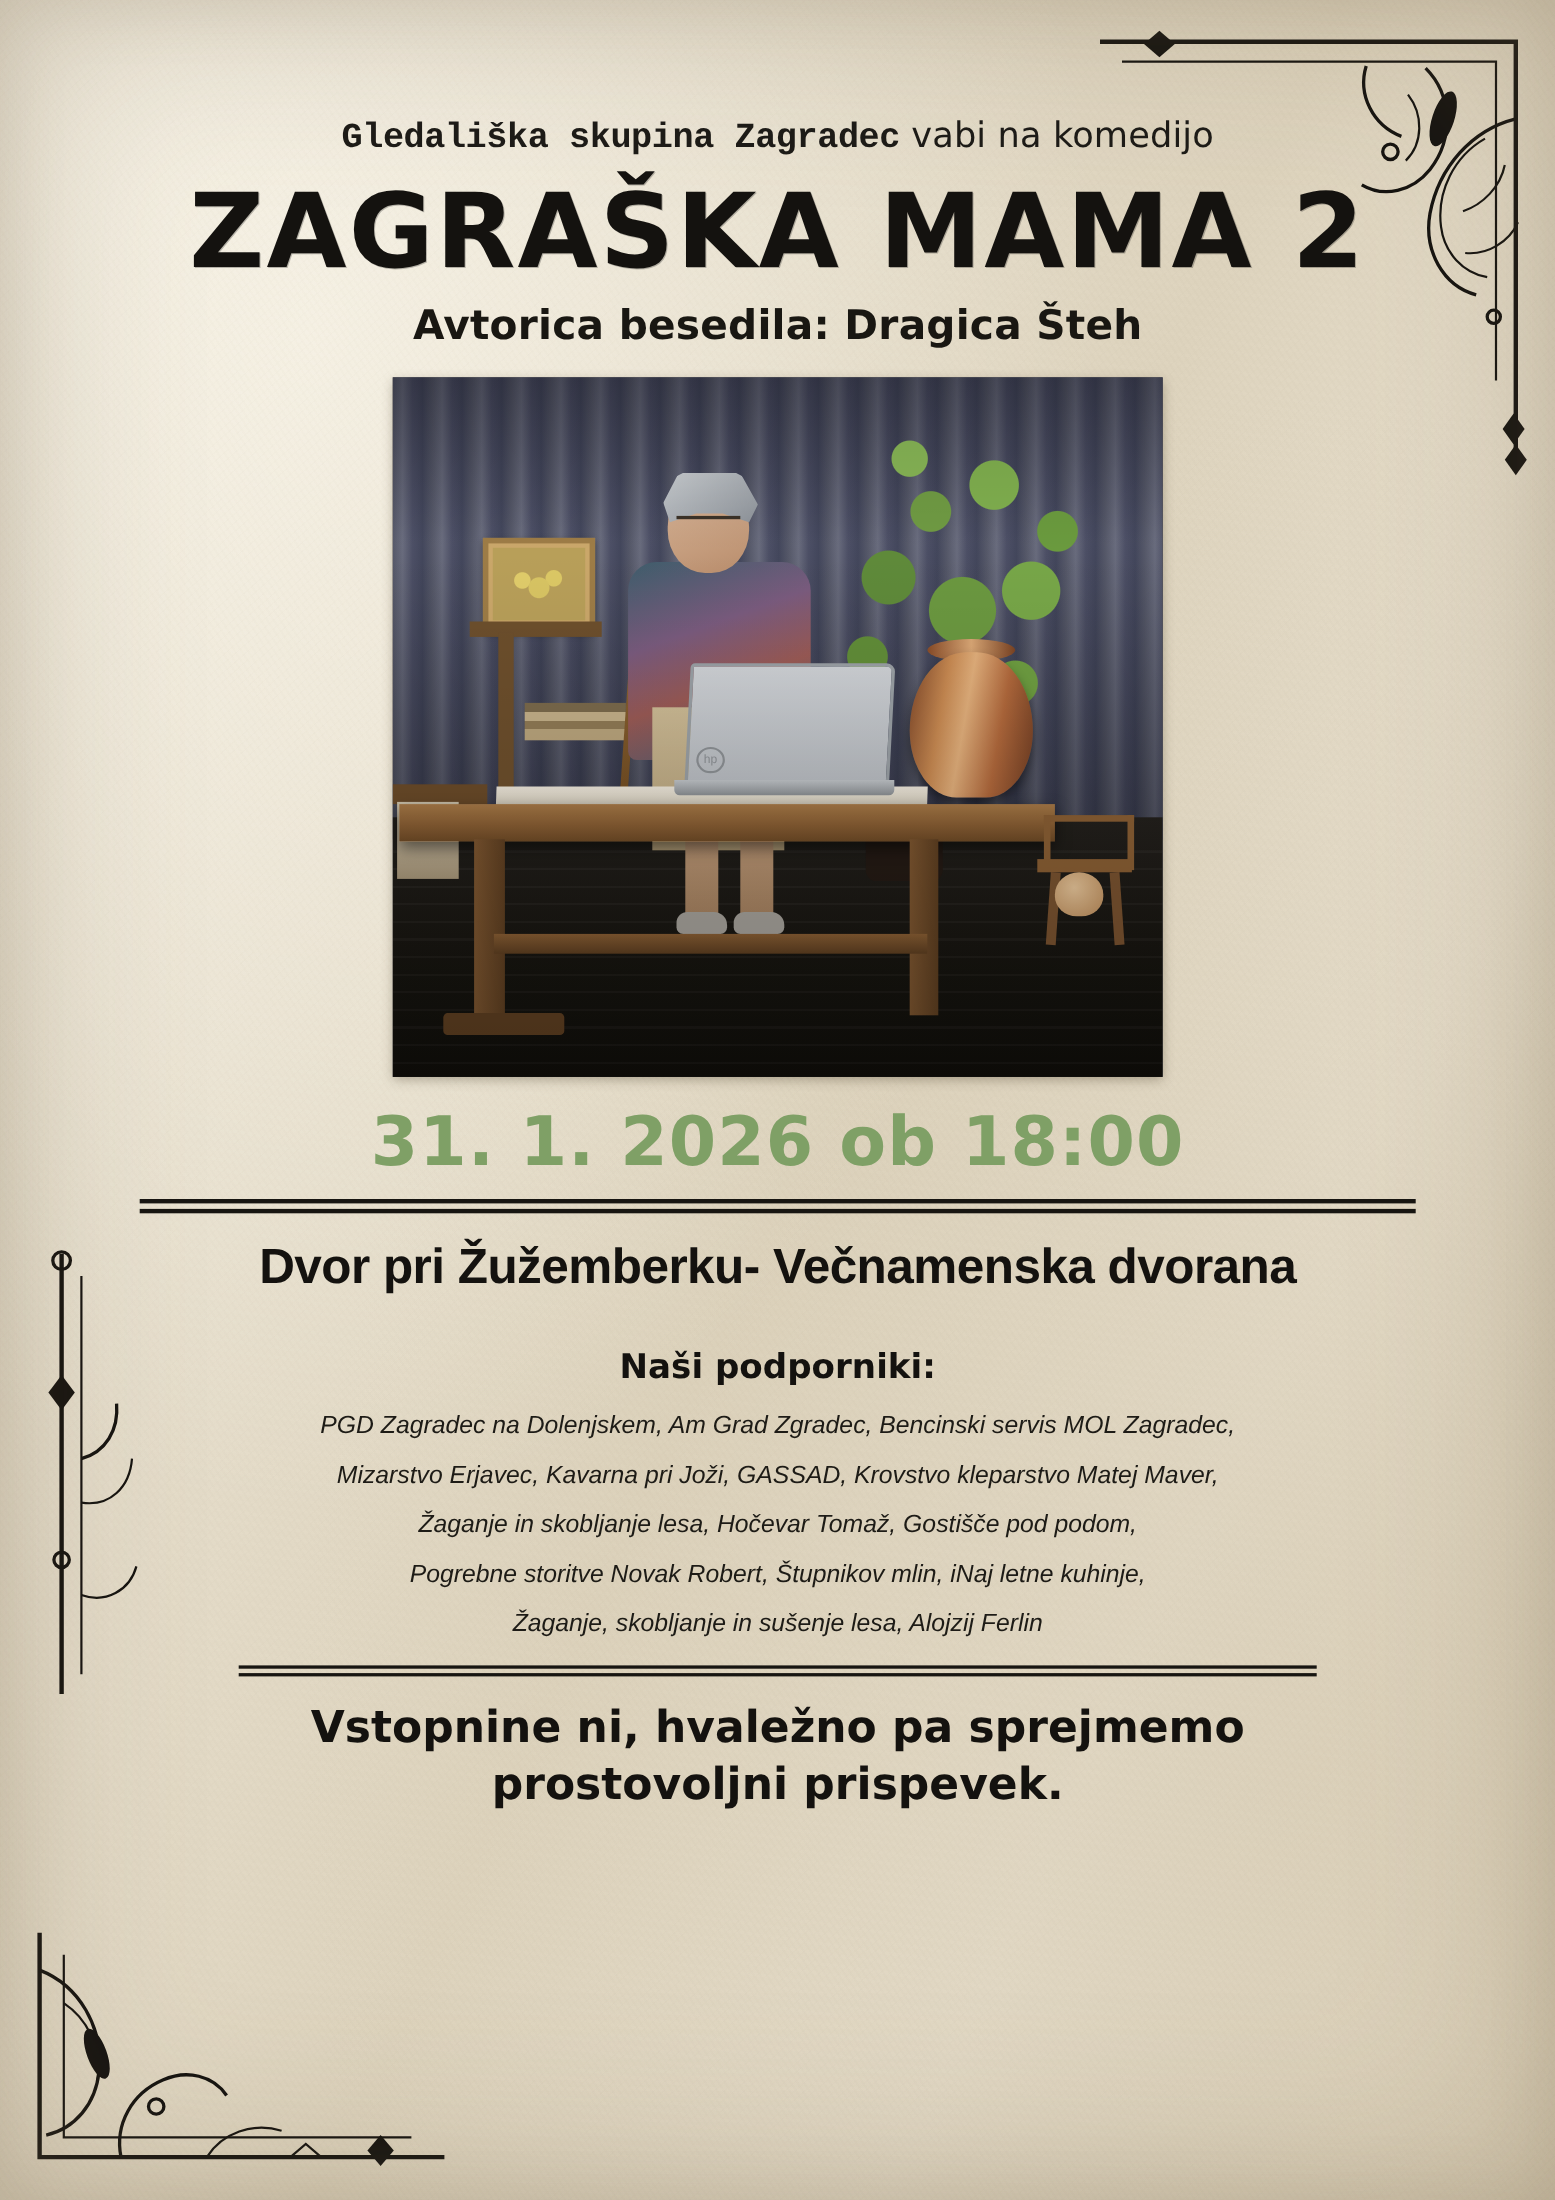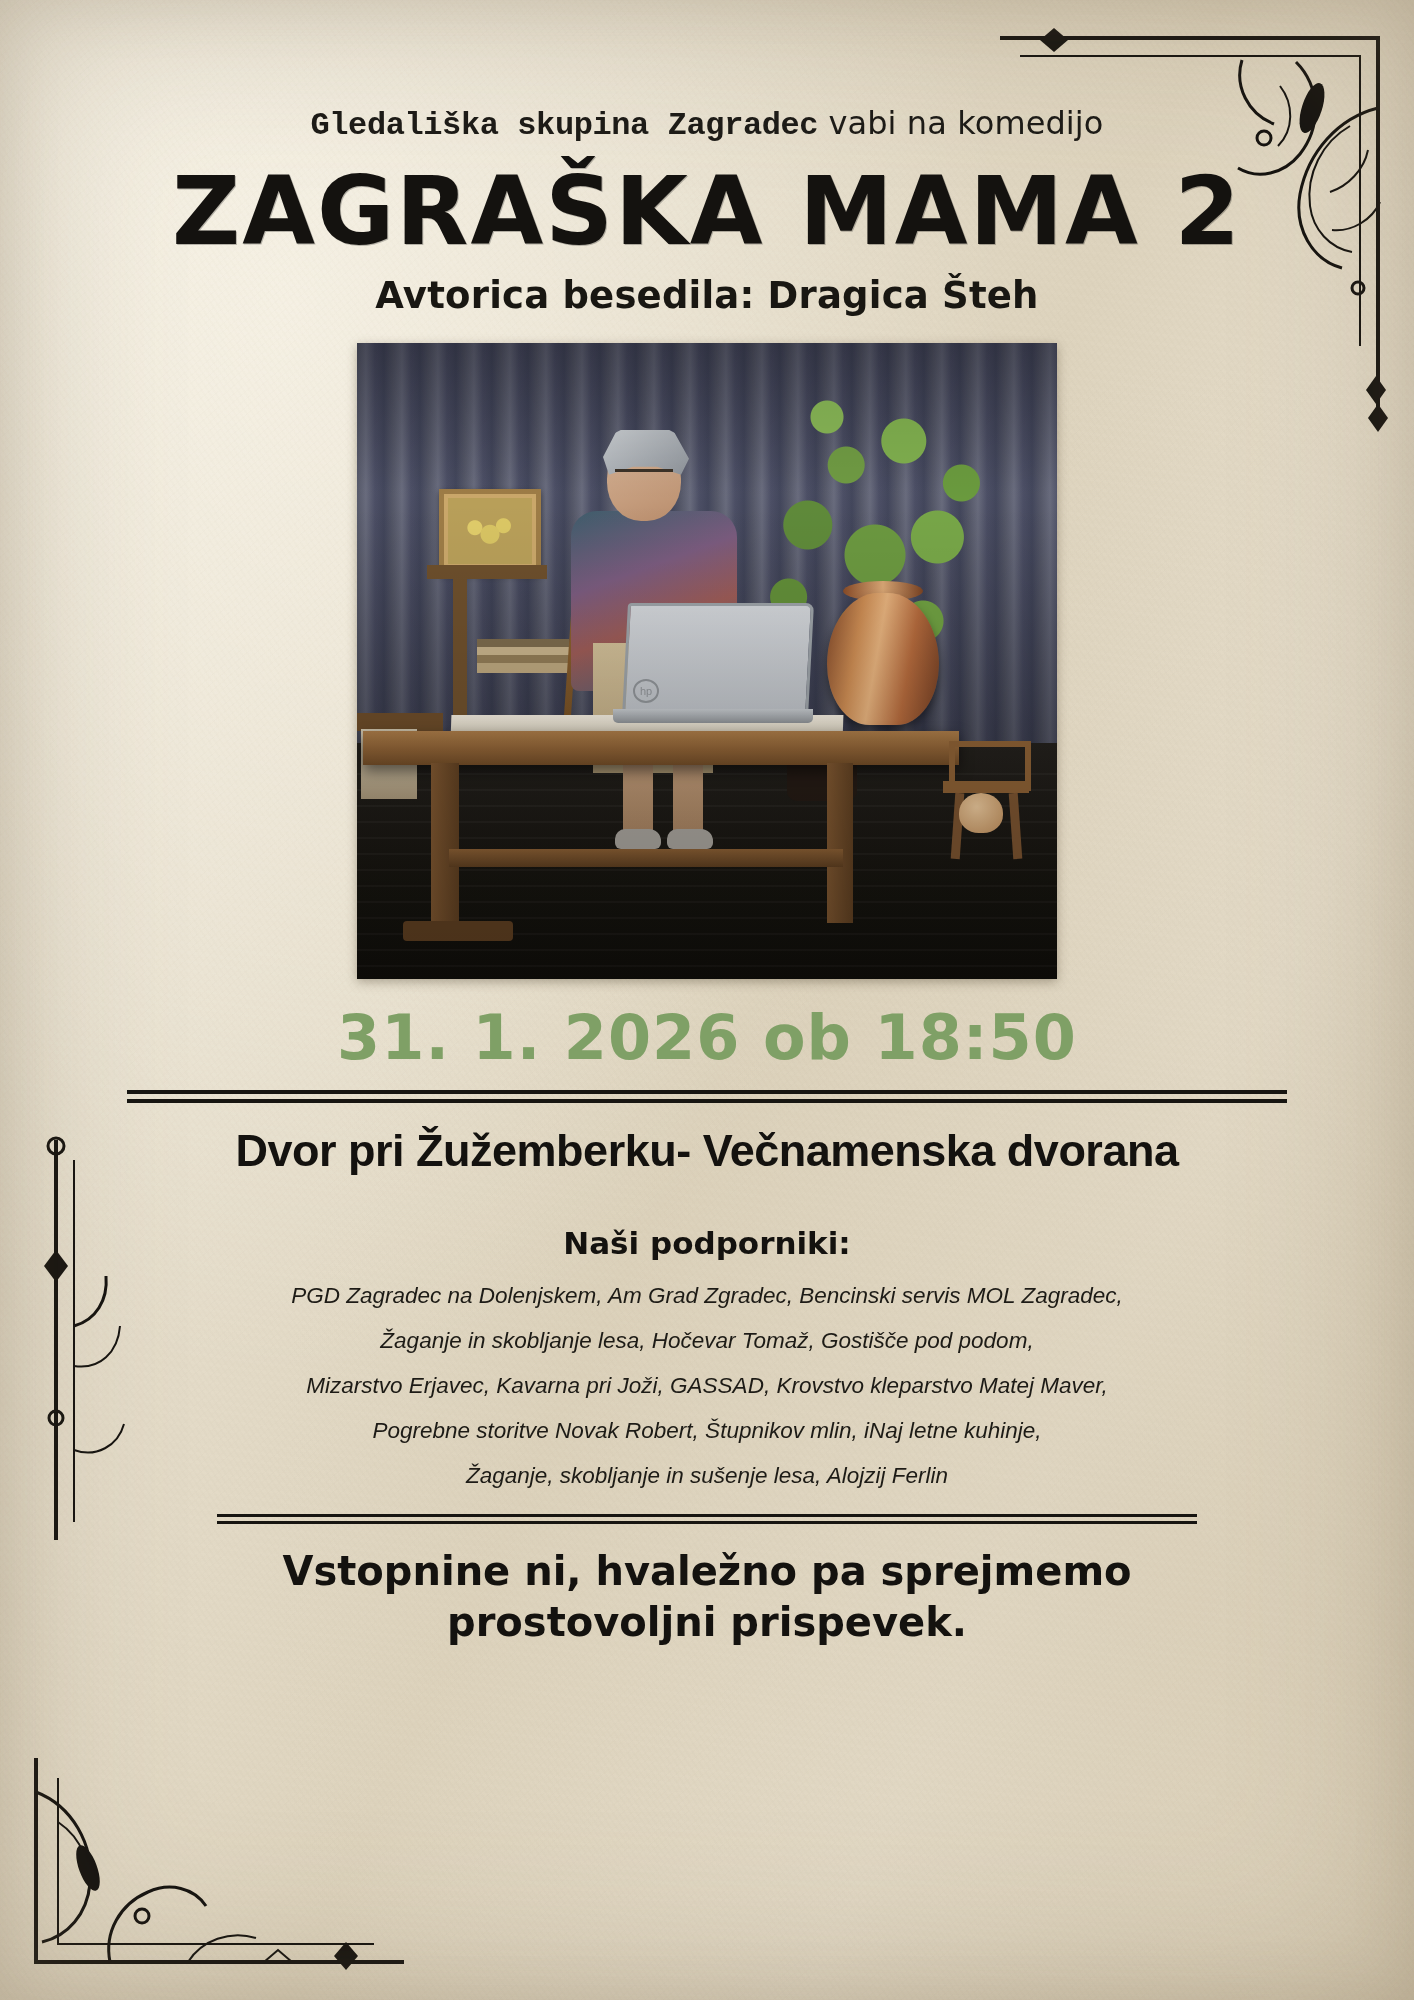--- a/index.html
+++ b/index.html
@@ -557,32 +557,32 @@
         <div class="stool-back"></div>
         <div class="stool-seat"></div>
         <div class="stool-leg1"></div>
         <div class="stool-leg2"></div>
       </div>
       <div class="onion"></div>
 
       <div class="photo-shade"></div>
     </div>
 
-    <div class="date">31. 1. 2026 ob 18:50</div>
+    <div class="date">31. 1. 2026 ob 18:00</div>
 
     <div class="rule"></div>
 
     <div class="venue">Dvor pri Žužemberku- Večnamenska dvorana</div>
 
     <div class="sponsors-title">Naši podporniki:</div>
 
     <div class="sponsors">
       <div class="sponsor-line">PGD Zagradec na Dolenjskem, Am Grad Zgradec, Bencinski servis MOL Zagradec,</div>
+      <div class="sponsor-line">Mizarstvo Erjavec, Kavarna pri Joži, GASSAD, Krovstvo kleparstvo Matej Maver,</div>
       <div class="sponsor-line">Žaganje in skobljanje lesa, Hočevar Tomaž, Gostišče pod podom,</div>
-      <div class="sponsor-line">Mizarstvo Erjavec, Kavarna pri Joži, GASSAD, Krovstvo kleparstvo Matej Maver,</div>
       <div class="sponsor-line">Pogrebne storitve Novak Robert, Štupnikov mlin, iNaj letne kuhinje,</div>
       <div class="sponsor-line">Žaganje, skobljanje in sušenje lesa, Alojzij Ferlin</div>
     </div>
 
     <div class="rule thin"></div>
 
     <div class="closing">
       <div>Vstopnine ni, hvaležno pa sprejmemo</div>
       <div>prostovoljni prispevek.</div>
     </div>

